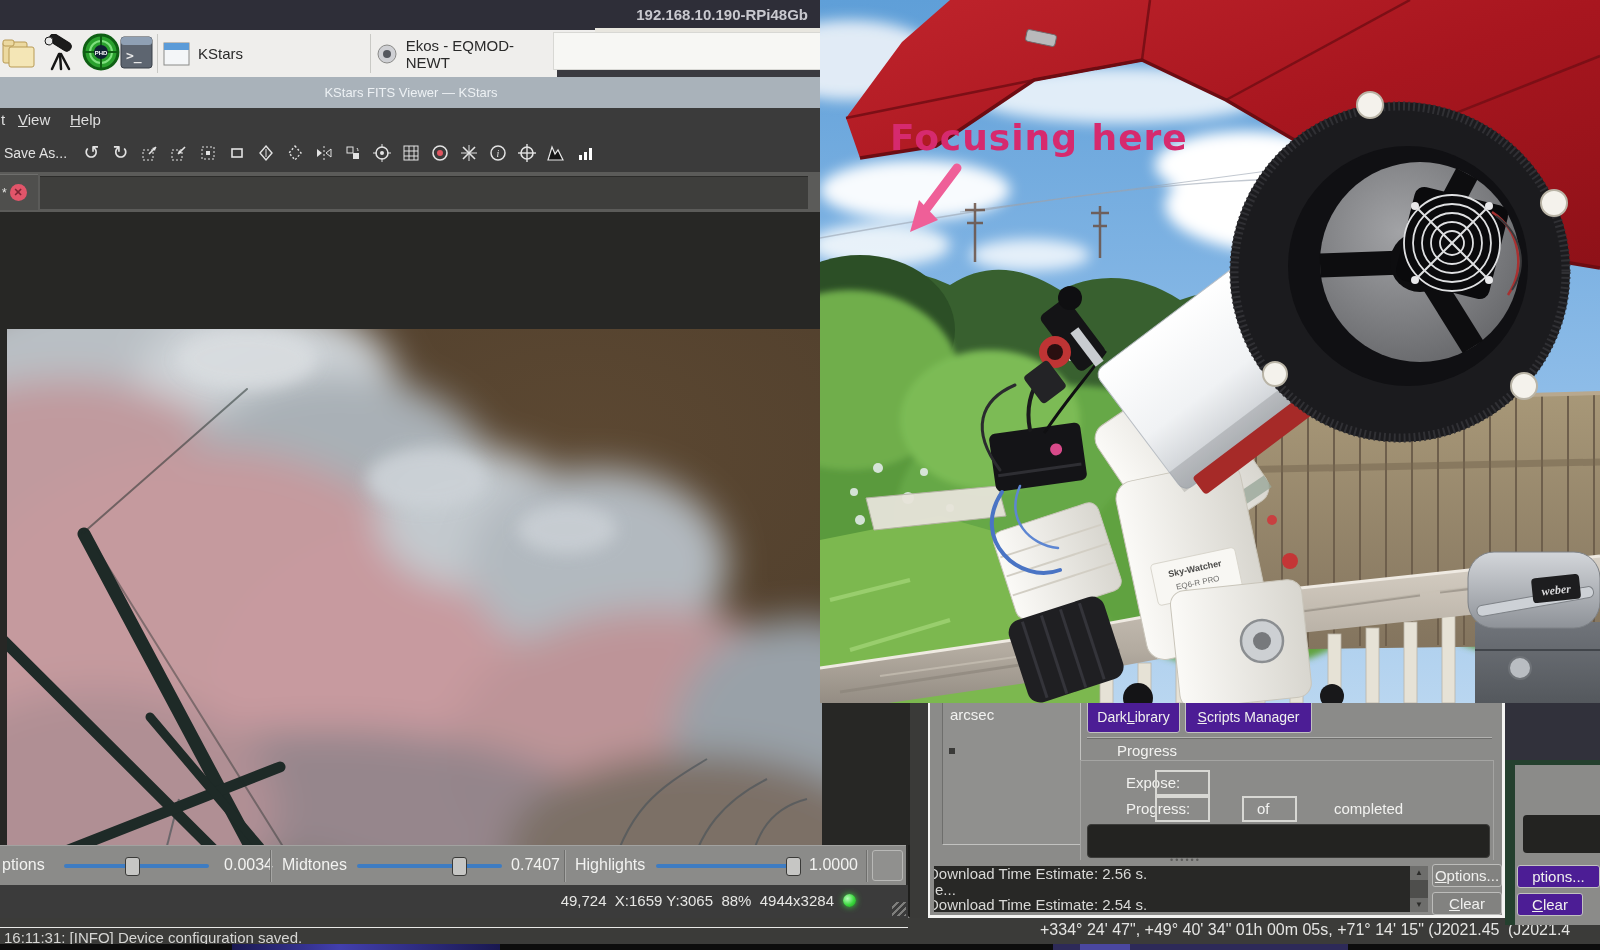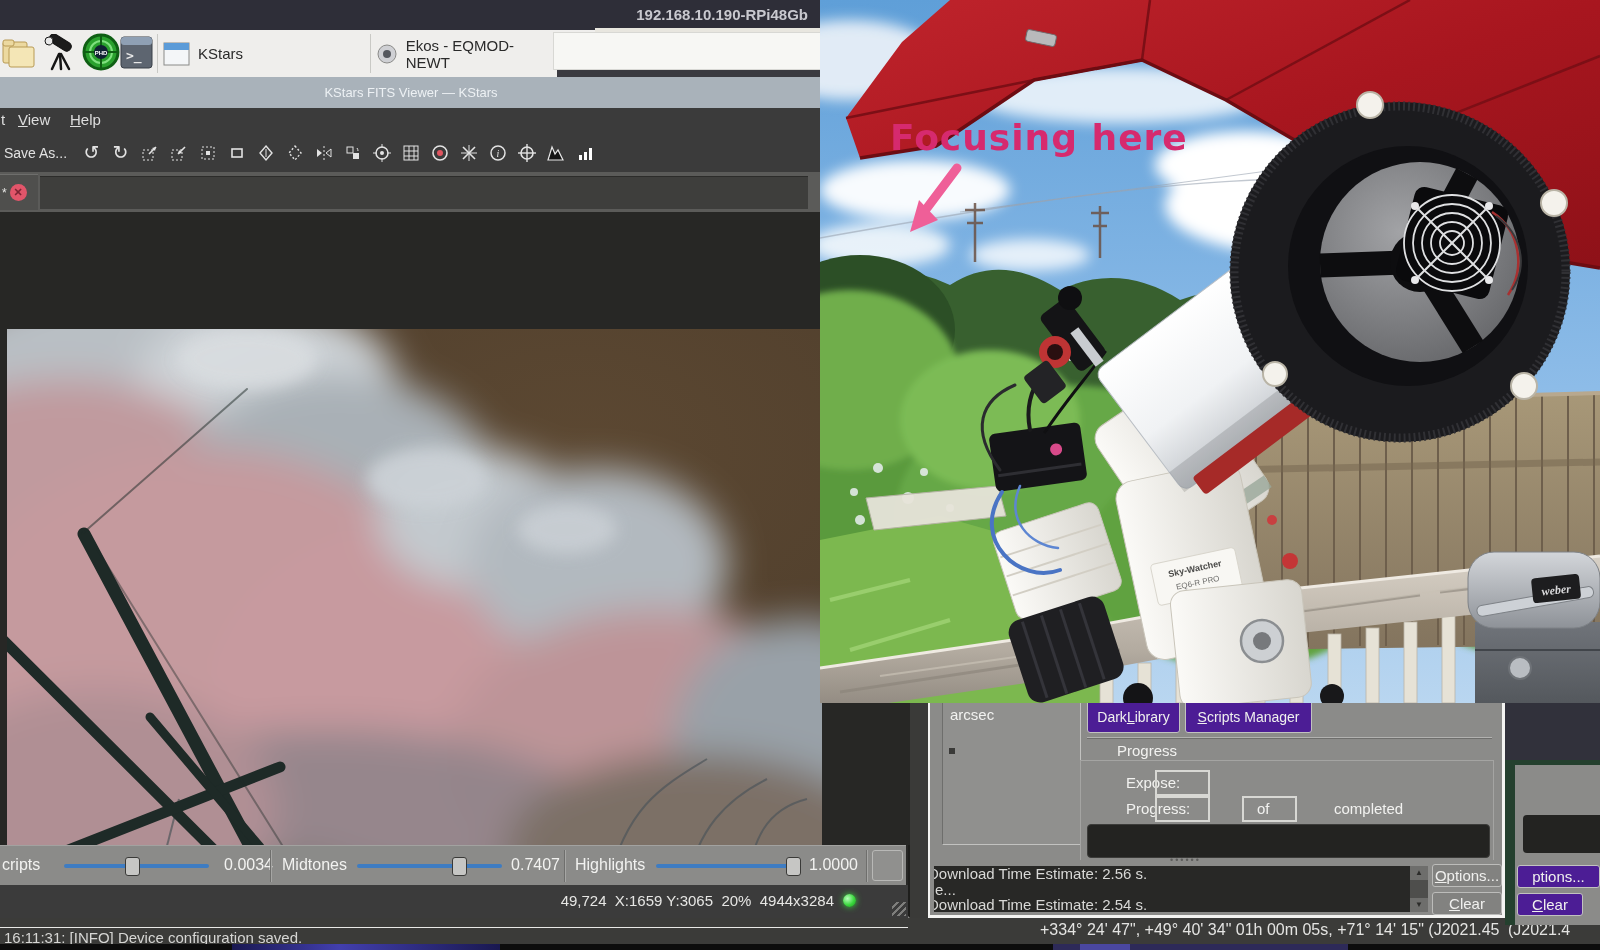--- a/index.html
+++ b/index.html
@@ -340,21 +340,21 @@
               <line x1="32" y1="536" x2="44" y2="532"></line>
             <line x1="38" y1="544" x2="50" y2="540"></line>
               <line x1="44" y1="552" x2="56" y2="548"></line>
           </g>
         </g>
         <rect width="815" height="556" fill="none"></rect>
       </svg>
     </div>
 
     <div class="abs sliderrow">
-      <span class="sl-label" style="left:2px;">cripts</span>
+      <span class="sl-label" style="left:2px;">ptions</span>
       <div class="track" style="left:64px;width:145px;"></div>
       <div class="handle" style="left:125px;"></div>
       <span class="sl-val" style="left:223px;width:50px;">0.0034</span>
       <div class="vsep" style="left:270px;"></div>
       <span class="sl-label" style="left:282px;">Midtones</span>
       <div class="track" style="left:357px;width:145px;"></div>
       <div class="handle" style="left:452px;"></div>
       <span class="sl-val" style="left:506px;width:54px;">0.7407</span>
       <div class="vsep" style="left:564px;"></div>
       <span class="sl-label" style="left:575px;">Highlights</span>
@@ -363,21 +363,21 @@
       <span class="sl-val" style="left:804px;width:54px;">1.0000</span>
       <div class="vsep" style="left:866px;"></div>
       <div class="abs" style="left:872px;top:4px;width:31px;height:31px;background:#90908e;border:1px solid #b8b8b6;border-radius:3px;box-sizing:border-box;"></div>
     </div>
 
     <div class="abs statusbar">
       <div class="abs" style="right:74px;top:7px;white-space:nowrap;">
         <span>49,724</span>&nbsp;
         <span>X:1659</span>
         <span>Y:3065</span>&nbsp;
-        <span>20%</span>&nbsp;
+        <span>88%</span>&nbsp;
         <span>4944x3284</span>
       </div>
       <div class="led"></div>
       <div class="grip"></div>
     </div>
   </div>
 
   <div class="abs ekos">
     <div class="panel">
       <span class="abs" style="left:7px;top:10px;">arcsec</span>

